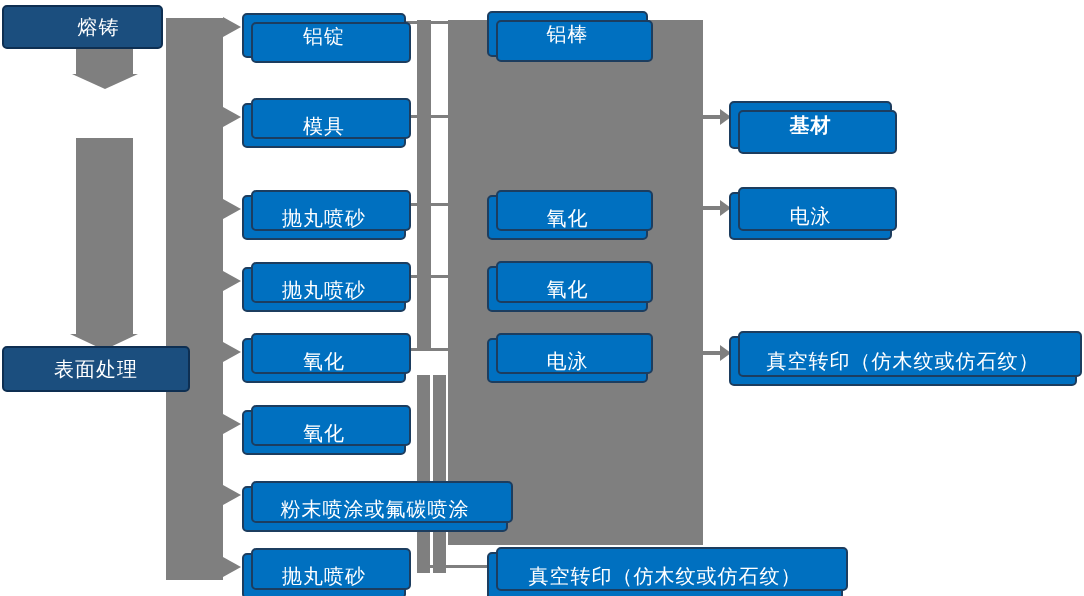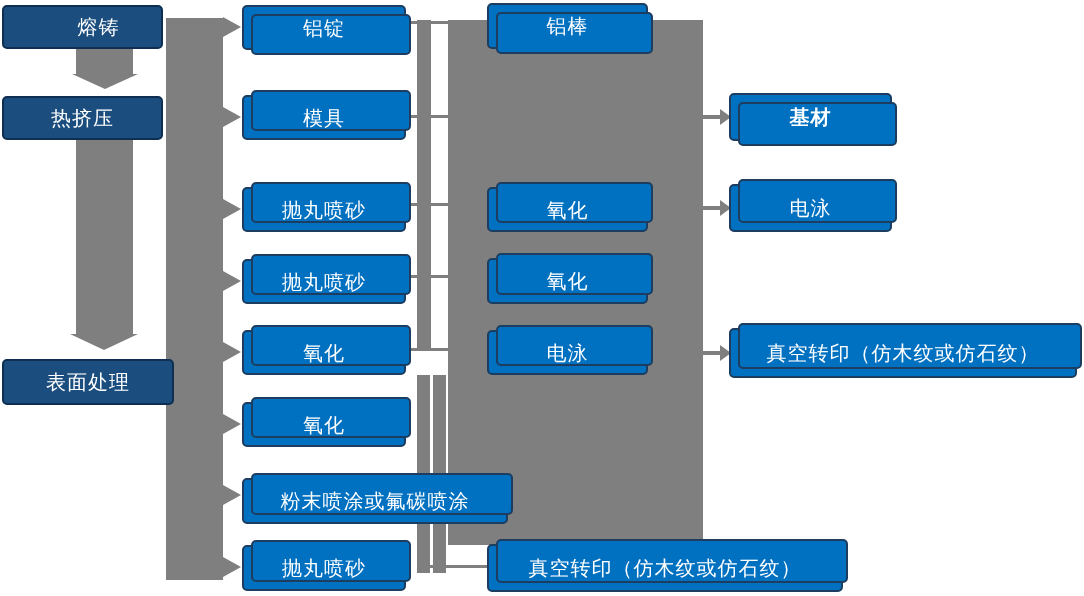--- a/index.html
+++ b/index.html
@@ -18,21 +18,21 @@
   .tri-right-b{border-top:10px solid transparent;border-bottom:10px solid transparent;border-left:18px solid #7f7f7f;left:223px;}
   .tri-right-c{border-top:8px solid transparent;border-bottom:8px solid transparent;border-left:11px solid #7f7f7f;left:720px;}
   .thin{position:absolute;background:#7f7f7f;height:3px;z-index:1;}
   
   .box{
     position:absolute;z-index:3;
     display:flex;align-items:center;justify-content:center;
     color:#ffffff;font-size:20px;line-height:1;letter-spacing:1px;
     border-radius:5px;box-sizing:border-box;text-align:center;
   }
-  .bright{background:#0070c0;border:2px solid #1c3d5f;}
+  .bright{background:#0070c0;border:2px solid #1c3d5f;margin-top:8px;}
   .dark{background:#1b4e7e;border:2px solid #0e2f52;}
   .echo-up,.echo-down{}
   .echo-up::before,.echo-down::before{
     content:"";position:absolute;z-index:-1;
     width:100%;height:100%;box-sizing:border-box;
     background:#0070c0;border:2px solid #1c3d5f;border-radius:5px;
   }
   .echo-up::before{top:-7px;left:7px;}
   .echo-down::before{top:7px;left:7px;}
 </style>
@@ -71,22 +71,21 @@
   <div class="gray" style="left:448px;top:20px;width:255px;height:525px;"></div>
 
   <div class="thin" style="left:703px;top:115px;width:18px;height:4px;"></div>
   <div class="tri tri-right-c" style="top:109px;"></div>
   <div class="thin" style="left:703px;top:206px;width:18px;height:4px;"></div>
   <div class="tri tri-right-c" style="top:200px;"></div>
   <div class="thin" style="left:703px;top:351px;width:18px;height:4px;"></div>
   <div class="tri tri-right-c" style="top:345px;"></div>
 
   <div class="box dark" style="left:2px;top:5px;width:161px;height:44px;padding-left:32px;">熔铸</div>
-  <div class="box dark" style="left:2px;top:96px;width:161px;height:44px;">热挤压</div>
-  <div class="box dark" style="left:2px;top:359px;width:172px;height:46px;">表面处理</div>
+  <div class="box dark" style="left:2px;top:346px;width:188px;height:46px;">表面处理</div>
 
   <div class="box bright echo-down" style="left:242px;top:5px;width:164px;height:45px;">铝锭</div>
   <div class="box bright echo-up" style="left:242px;top:95px;width:164px;height:45px;">模具</div>
   <div class="box bright echo-up" style="left:242px;top:187px;width:164px;height:45px;">抛丸喷砂</div>
   <div class="box bright echo-up" style="left:242px;top:259px;width:164px;height:45px;">抛丸喷砂</div>
   <div class="box bright echo-up" style="left:242px;top:330px;width:164px;height:45px;">氧化</div>
   <div class="box bright echo-up" style="left:242px;top:402px;width:164px;height:45px;">氧化</div>
   <div class="box bright echo-up" style="left:242px;top:478px;width:266px;height:46px;">粉末喷涂或氟碳喷涂</div>
   <div class="box bright echo-up" style="left:242px;top:545px;width:164px;height:46px;">抛丸喷砂</div>
 

